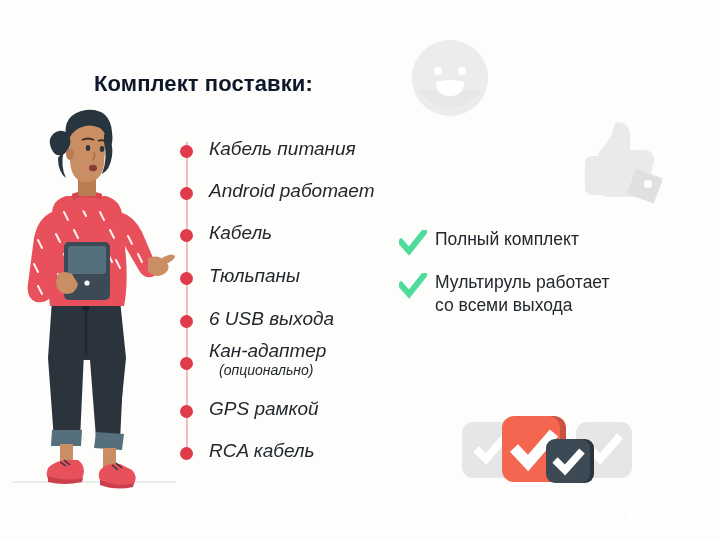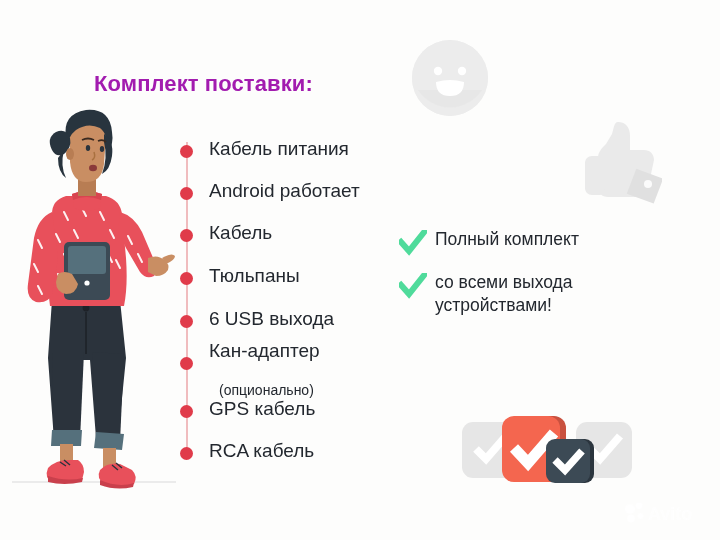--- a/index.html
+++ b/index.html
@@ -38,32 +38,33 @@
     height: 90px;
   }
 
   
   .title {
     position: absolute;
     left: 94px;
     top: 71px;
     font-size: 22px;
     font-weight: bold;
-    color: #a21caf;
+    color: #0f172a;
     letter-spacing: 0.1px;
     white-space: nowrap;
   }
 
   
   .spec-list {
     position: absolute;
     left: 178px;
     top: 130px;
     width: 230px;
     height: 330px;
+    font-style: italic;
   }
   .spine {
     position: absolute;
     left: 8px;
     top: 12px;
     width: 2px;
     height: 315px;
     background: #f0bcbe;
   }
   .spec-item {
@@ -88,21 +89,20 @@
     color: #23282f;
     white-space: nowrap;
   }
   .spec-sub {
     position: absolute;
     left: 41px;
     top: 20px;
     font-size: 14px;
     color: #23282f;
     white-space: nowrap;
-    margin-top: 20px;
   }
 
   
   .features {
     position: absolute;
     left: 399px;
     top: 228px;
     width: 280px;
   }
   .feature {
@@ -217,21 +217,21 @@
     </div>
 
     <div class="spec-item" style="top:222px;">
       <div class="spec-dot"></div>
       <div class="spec-label" style="top:-12px;text-align:center;">Кан-адаптер</div>
       <div class="spec-sub" style="top:10px;">(опционально)</div>
     </div>
 
     <div class="spec-item" style="top:270px;">
       <div class="spec-dot"></div>
-      <div class="spec-label">GPS кабель</div>
+      <div class="spec-label">GPS рамкой</div>
     </div>
 
     <div class="spec-item" style="top:312px;">
       <div class="spec-dot"></div>
       <div class="spec-label">RCA кабель</div>
     </div>
   </div>
 
   <div class="features">
 
@@ -246,22 +246,22 @@
       </div>
     </div>
 
     <div class="feature" style="margin-top:20px;">
       <div class="feature-check">
         <svg viewBox="0 0 28 26" width="28" height="26">
           <path d="M2 12 L10 21 L26 1" stroke="#4fdb9b" stroke-width="6" fill="none" stroke-linecap="square" stroke-linejoin="miter"></path>
         </svg>
       </div>
       <div class="feature-text">
+        <span>Мультируль работает</span>
         <span>со всеми выхода</span>
-        <span>устройствами!</span>
       </div>
     </div>
 
   </div>
 
   <div class="tiles">
     <svg viewBox="0 0 170 82" width="170" height="82">
 
       <rect x="0" y="14" width="56" height="56" rx="11" fill="#e6e6e6"></rect>
       <path d="M14 41 L24 51 L44 28" stroke="#ffffff" stroke-width="8" fill="none" stroke-linecap="butt" stroke-linejoin="miter"></path>

